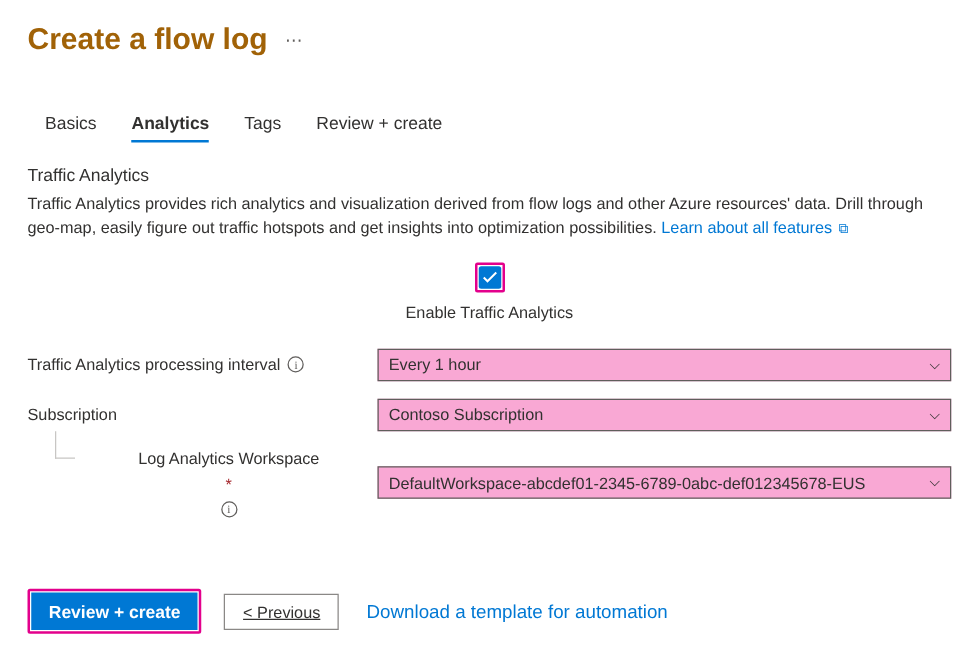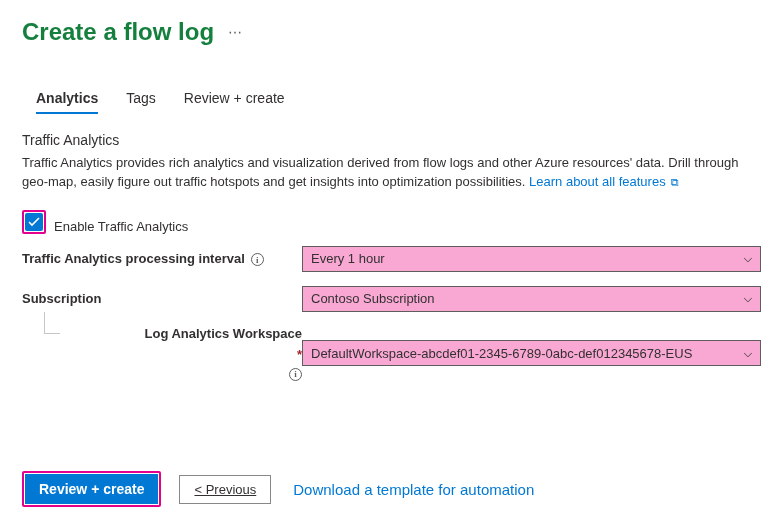--- a/index.html
+++ b/index.html
@@ -7,43 +7,43 @@
       font-family: "Segoe UI", -apple-system, sans-serif;
       font-size: 13px;
       color: #323130;
       background: #fff;
       width: 783px;
       height: 525px;
       position: relative;
       padding: 18px 22px;
     }
     .header-row { display: flex; align-items: center; gap: 14px; margin-bottom: 38px; }
-    .page-title { font-size: 24px; font-weight: 600; color: #15803d; }
+    .page-title { font-size: 24px; font-weight: 600; color: #a16207; }
     .ellipsis { font-size: 14px; color: #605e5c; cursor: pointer; letter-spacing: 1px; }
     .tabs { display: flex; gap: 0; border-bottom: none; margin-bottom: 18px; }
     .tab { padding: 6px 14px 8px 14px; font-size: 14px; cursor: pointer; color: #323130; position: relative; }
     .tab.active { font-weight: 600; }
     .tab.active::after {
       content: "";
       position: absolute; left: 14px; right: 14px; bottom: 0;
       height: 2px; background: #0078d4;
     }
     .section-title { font-size: 14px; margin-bottom: 6px; color: #323130; }
     .section-desc { font-size: 13px; color: #323130; line-height: 1.45; margin-bottom: 18px; max-width: 740px; }
     .link { color: #0078d4; text-decoration: none; cursor: pointer; }
     .link .ext { font-size: 11px; margin-left: 2px; }
-    .checkbox-row { display: flex; align-items: flex-end; gap: 8px; margin-bottom: 12px; }
+    .checkbox-row { display: flex; align-items: center; gap: 8px; margin-bottom: 22px; flex-direction: column; }
     .checkbox-frame { border: 2px solid #e3008c; border-radius: 2px; padding: 1px; display: inline-flex; }
     .checkbox {
       width: 18px; height: 18px; background: #0078d4; border-radius: 2px;
       display: flex; align-items: center; justify-content: center;
       cursor: pointer; color: #fff; font-size: 12px;
     }
     .form-row { display: flex; align-items: center; margin-bottom: 14px; }
-    .form-label { width: 280px; font-size: 13px; display: flex; align-items: flex-end; gap: 6px; font-weight: bold; }
+    .form-label { width: 280px; font-size: 13px; display: flex; align-items: center; gap: 6px; }
     .form-label.indent { padding-left: 42px; position: relative; flex-direction: column; }
     .tree-line {
       position: absolute; left: 22px; top: -14px; width: 16px; height: 22px;
       border-left: 1px solid #c8c6c4; border-bottom: 1px solid #c8c6c4;
     }
     .req { color: #a4262c; }
     .info-icon {
       width: 13px; height: 13px; border: 1px solid #605e5c; border-radius: 50%;
       display: inline-flex; align-items: center; justify-content: center;
       font-size: 9px; color: #605e5c; cursor: pointer; font-style: normal;
@@ -73,20 +73,21 @@
   </style>
 </head>
 <body>
 
 <div class="header-row">
   <h1 class="page-title">Create a flow log</h1>
   <span class="ellipsis">⋯</span>
 </div>
 
 <div class="tabs">
+  <div class="tab">Basics</div>
   <div class="tab active">Analytics</div>
   <div class="tab">Tags</div>
   <div class="tab">Review + create</div>
 </div>
 
 <div class="section-title">Traffic Analytics</div>
 <p class="section-desc">
   <span>Traffic Analytics provides rich analytics and visualization derived from flow logs and other Azure resources' data. Drill through geo-map, easily figure out traffic hotspots and get insights into optimization possibilities. </span>
   <a class="link"><span>Learn about all features</span><span class="ext"> ⧉</span></a>
 </p>

